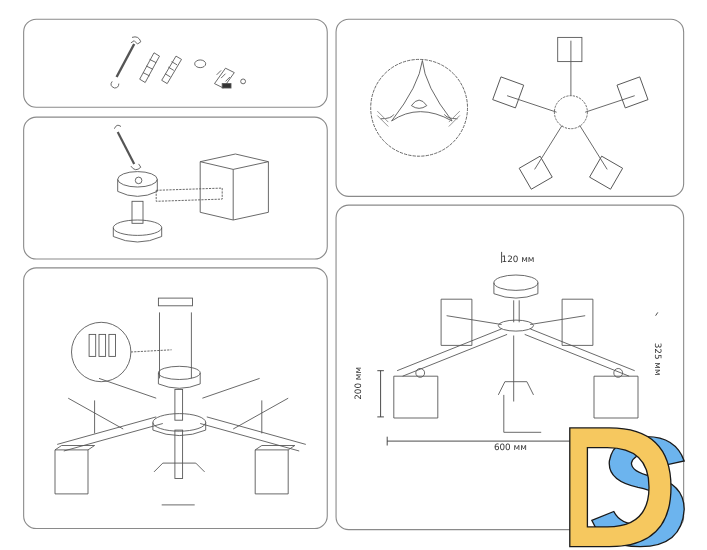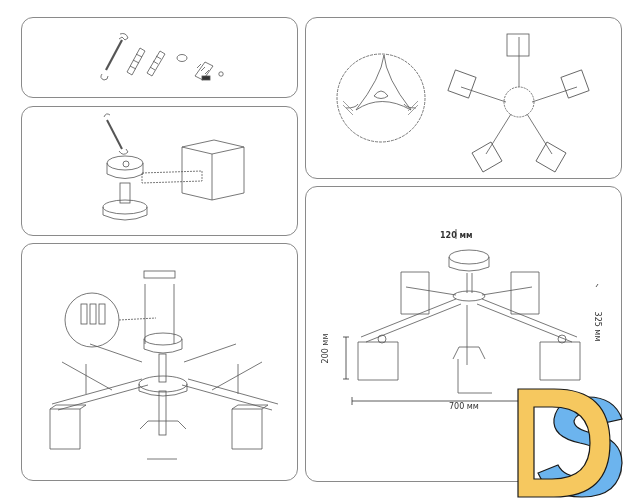--- a/index.html
+++ b/index.html
@@ -125,22 +125,22 @@
     <circle cx="76" cy="152" r="4"></circle>
     <circle cx="256" cy="152" r="4"></circle>
     <path d="M161 118 v60"></path>
     <path d="M147 172 l6 -12 h20 l6 12"></path>
     <path d="M152 172 v34 h34"></path>
     <path d="M40 150 v42 M37 150 h6 M37 192 h6" stroke="#333"></path>
     <path d="M46 214 h230 M46 210 v8" stroke="#333"></path>
     <path d="M150 42 v10" stroke="#333"></path>
     <path d="M290 100 l2 -3" stroke="#333"></path>
   </svg>
-  <div class="lbl" style="left:134px; top:44px;font-weight:bold;">120 мм</div>
+  <div class="lbl" style="left:150px; top:44px;">120 мм</div>
   <div class="lbl vlbl" style="left:5px; top:157px;">200 мм</div>
   <div class="lbl vlbl-r" style="left:277px; top:135px;">325 мм</div>
-  <div class="lbl" style="left:143px; top:215px;">700 мм</div>
+  <div class="lbl" style="left:143px; top:215px;">600 мм</div>
 </div>
 
 <svg id="logo" viewBox="0 0 133 115">
   <path d="M112 34 Q104 12 78 12 Q48 12 44 34 Q42 52 70 58 Q92 62 92 76 Q92 92 72 92 Q54 92 48 80 L28 88 Q38 112 72 112 Q110 112 112 78 Q112 54 82 48 Q64 44 64 36 Q66 28 78 28 Q90 28 94 38 Z" fill="#6cb4ee" stroke="#1a1a1a" stroke-width="1.2"></path>
   <path d="M8 4 H44 Q100 4 100 58 Q100 112 44 112 H8 Z M24 22 V94 H42 Q80 94 80 58 Q80 22 42 22 Z" fill="#f6c85f" fill-rule="evenodd" stroke="#1a1a1a" stroke-width="1.2"></path>
 </svg>
 
 </body></html>

